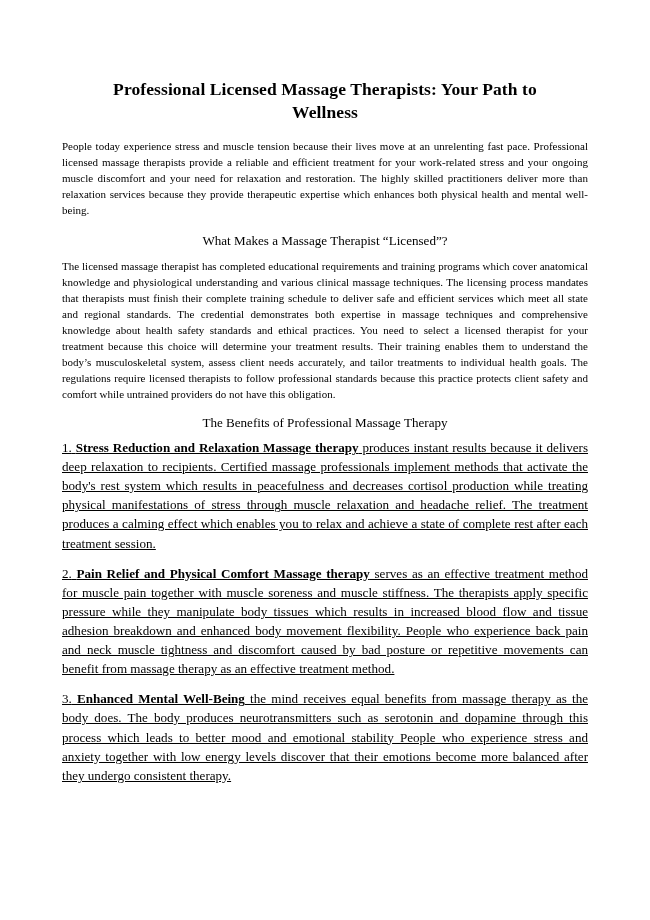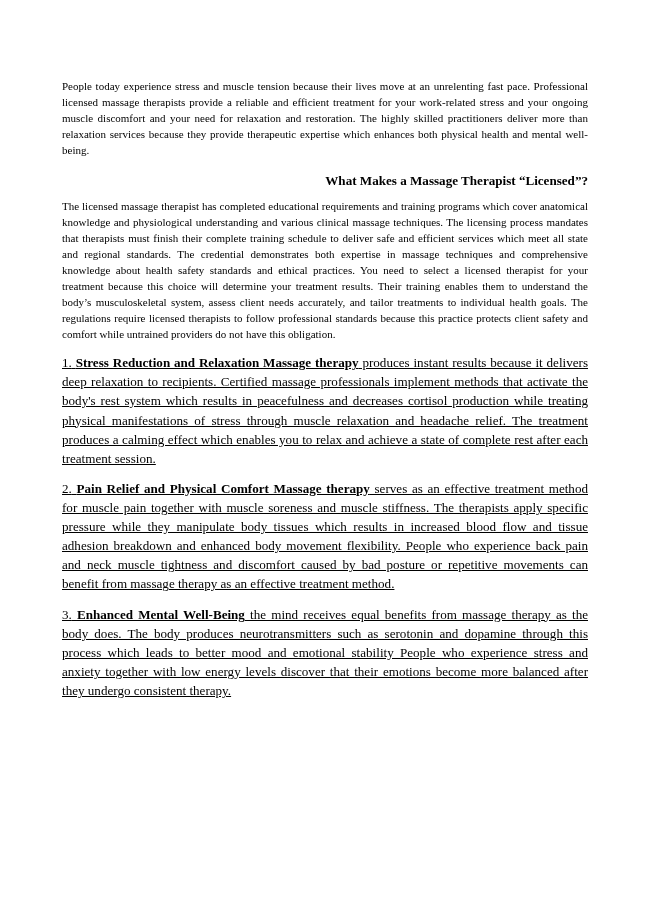--- a/index.html
+++ b/index.html
@@ -37,23 +37,23 @@
     text-align: justify;
     text-justify: inter-word;
     margin: 0 0 11px 0;
     hyphens: none;
   }
   .para:last-child {
     margin-bottom: 0;
   }
   .section-heading {
     font-size: 13.1px;
-    font-weight: bold;
+    font-weight: normal;
     line-height: 1.42;
-    text-align: right;
+    text-align: center;
     margin: 14px 0 7px 0;
   }
   .section-heading.tight {
     margin-top: 12px;
     margin-bottom: 5px;
   }
   .lead {
     font-weight: bold;
   }
   .list-item {
@@ -63,27 +63,29 @@
     text-justify: inter-word;
     margin: 0 0 11px 0;
     text-decoration: underline;
   }
 </style>
 </head>
 <body>
 
 <div class="page">
 
+  <h1 class="doc-title">Professional Licensed Massage Therapists: Your Path to Wellness</h1>
 
   <p class="para">People today experience stress and muscle tension because their lives move at an unrelenting fast pace. Professional licensed massage therapists provide a reliable and efficient treatment for your work-related stress and your ongoing muscle discomfort and your need for relaxation and restoration. The highly skilled practitioners deliver more than relaxation services because they provide therapeutic expertise which enhances both physical health and mental well-being.</p>
 
   <h2 class="section-heading">What Makes a Massage Therapist “Licensed”?</h2>
 
   <p class="para">The licensed massage therapist has completed educational requirements and training programs which cover anatomical knowledge and physiological understanding and various clinical massage techniques. The licensing process mandates that therapists must finish their complete training schedule to deliver safe and efficient services which meet all state and regional standards. The credential demonstrates both expertise in massage techniques and comprehensive knowledge about health safety standards and ethical practices. You need to select a licensed therapist for your treatment because this choice will determine your treatment results. Their training enables them to understand the body’s musculoskeletal system, assess client needs accurately, and tailor treatments to individual health goals. The regulations require licensed therapists to follow professional standards because this practice protects client safety and comfort while untrained providers do not have this obligation.</p>
 
+  <h2 class="section-heading tight">The Benefits of Professional Massage Therapy</h2>
 
 
   <p class="list-item">
     <span>1.</span>
     <span class="lead">Stress Reduction and Relaxation Massage therapy</span><span> produces instant results because it delivers deep relaxation to recipients. Certified massage professionals implement methods that activate the body's rest system which results in peacefulness and decreases cortisol production while treating physical manifestations of stress through muscle relaxation and headache relief. The treatment produces a calming effect which enables you to relax and achieve a state of complete rest after each treatment session.</span>
   </p>
 
   <p class="list-item">
     <span>2.</span>
     <span class="lead">Pain Relief and Physical Comfort Massage therapy</span><span> serves as an effective treatment method for muscle pain together with muscle soreness and muscle stiffness. The therapists apply specific pressure while they manipulate body tissues which results in increased blood flow and tissue adhesion breakdown and enhanced body movement flexibility. People who experience back pain and neck muscle tightness and discomfort caused by bad posture or repetitive movements can benefit from massage therapy as an effective treatment method.</span>

